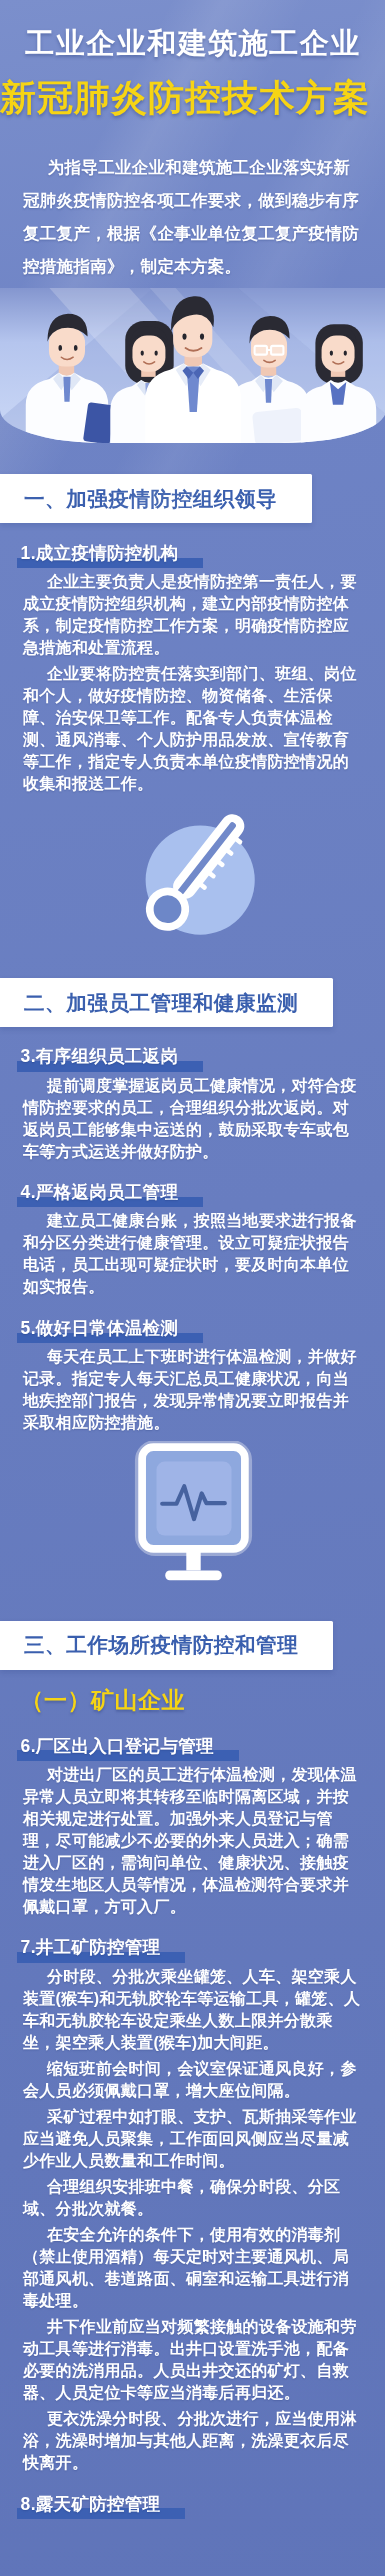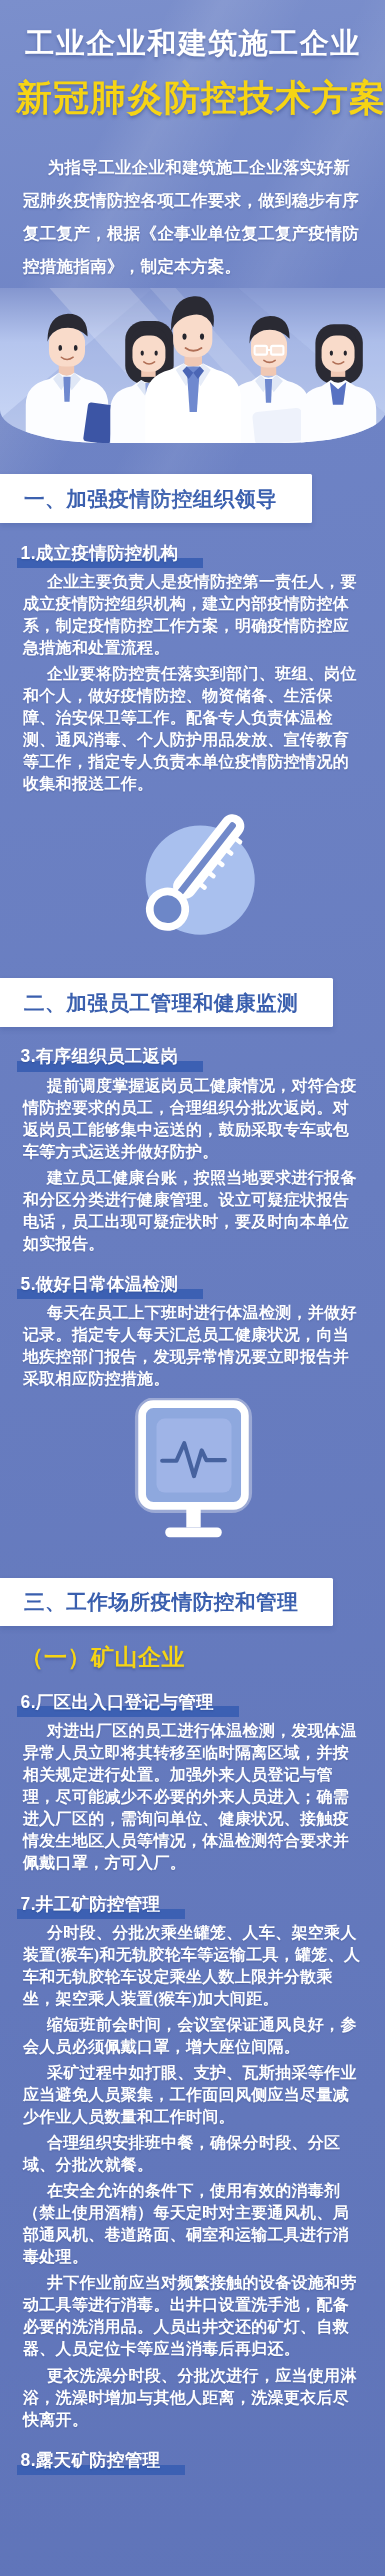--- a/index.html
+++ b/index.html
@@ -16,21 +16,21 @@
       linear-gradient(118deg,rgba(255,255,255,0) 26%,rgba(255,255,255,.10) 34%,rgba(255,255,255,0) 47%),
       linear-gradient(118deg,rgba(255,255,255,0) 55%,rgba(255,255,255,.07) 63%,rgba(255,255,255,0) 74%);
   }
   header{position:relative;z-index:1;}
   .title1{
     margin:0;padding-top:24px;text-align:center;
     font-size:29px;font-weight:700;letter-spacing:1.5px;
     text-shadow:0 1.5px 3.1px rgba(28,48,110,.35);
   }
   .title2{
-    margin:10.3px 0 0;text-align:right;color:#f6d414;
+    margin:10.3px 0 0;text-align:left;color:#f6d414;
     font-size:36px;font-weight:800;letter-spacing:1px;
     text-shadow:0 2.1px 3.6px rgba(28,48,110,.4);
   }
   .intro{
     margin:28px 23px 0;font-size:16.5px;line-height:33px;font-weight:700;
     text-indent:1.5em;letter-spacing:0.3px;word-break:break-all;
     text-shadow:0 1px 2.1px rgba(28,48,110,.3);
   }
   .illustration{
     position:relative;margin-top:5.2px;height:155px;
@@ -55,21 +55,20 @@
   }
   .sub .bar{
     background:linear-gradient(to top,#3c60b3 42%,rgba(60,96,179,0) 42%);
     padding:0 25px 5.2px 4.1px;margin-left:-4.1px;
     -webkit-box-decoration-break:clone;box-decoration-break:clone;
   }
   .body{
     margin:4.1px 23px 0;font-size:16px;line-height:22px;font-weight:700;
     text-indent:1.5em;letter-spacing:0.3px;word-break:break-all;
     text-shadow:0 1px 1.5px rgba(28,48,110,.25);
-    font-family:Liberation Serif, serif;
   }
   .icon-wrap{display:flex;justify-content:center;}
   .icon-thermo{margin:14.4px 0 1px;}
   .icon-monitor{margin:7.2px 0 0;}
 </style>
 </head>
 <body>
 
 <div class="poster">
   <header>
@@ -187,20 +186,21 @@
         <circle cx="135" cy="212" r="42" fill="#ffffff"></circle>
         <circle cx="135" cy="212" r="27" fill="#6d87c8"></circle>
       </g>
     </svg>
   </div>
 </section>
       <section>
         <div class="sec-box">二、加强员工管理和健康监测</div>
         <h3 class="sub"><span class="bar">3.有序组织员工返岗</span></h3>
         <p class="body">提前调度掌握返岗员工健康情况，对符合疫情防控要求的员工，合理组织分批次返岗。对返岗员工能够集中运送的，鼓励采取专车或包车等方式运送并做好防护。</p>
+        <h3 class="sub"><span class="bar">4.严格返岗员工管理</span></h3>
         <p class="body">建立员工健康台账，按照当地要求进行报备和分区分类进行健康管理。设立可疑症状报告电话，员工出现可疑症状时，要及时向本单位如实报告。</p>
         <h3 class="sub"><span class="bar">5.做好日常体温检测</span></h3>
         <p class="body">每天在员工上下班时进行体温检测，并做好记录。指定专人每天汇总员工健康状况，向当地疾控部门报告，发现异常情况要立即报告并采取相应防控措施。</p>
   <div class="icon-wrap icon-monitor">
     <svg width="149" height="149" viewBox="0 0 290 290">
       <rect x="45" y="12" width="200" height="198" rx="26" fill="none" stroke="rgba(255,255,255,0.35)" stroke-width="28"></rect>
       <rect x="45" y="12" width="200" height="198" rx="22" fill="#8ea8de" stroke="#ffffff" stroke-width="15"></rect>
       <rect x="73" y="40" width="146" height="144" rx="16" fill="#9fb4e7"></rect>
       <polyline points="84,122 112,122 127,88 146,152 161,102 170,121 206,121" fill="none" stroke="#46629f" stroke-width="8" stroke-linecap="round" stroke-linejoin="round"></polyline>
       <rect x="131" y="210" width="28" height="42" fill="#ffffff"></rect>

